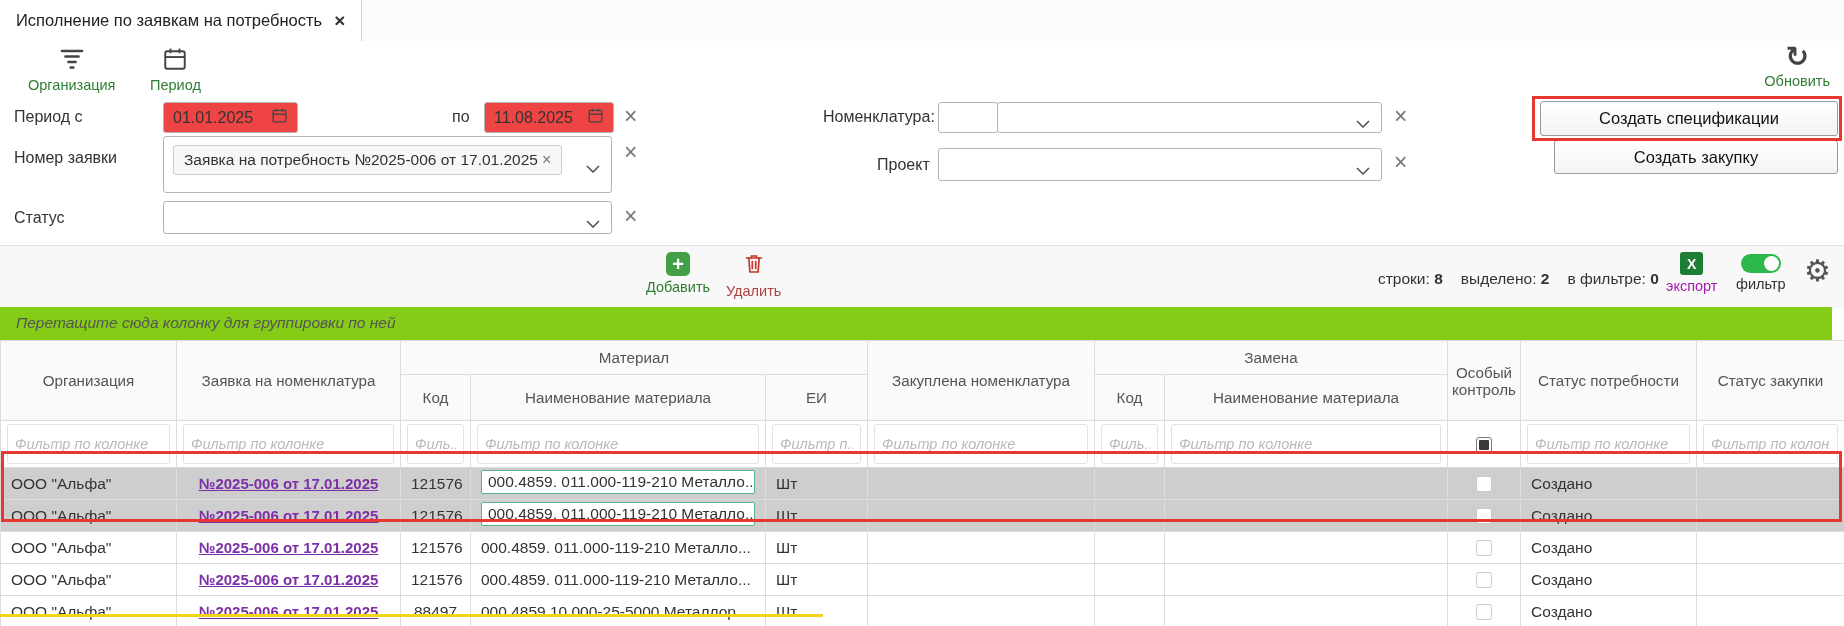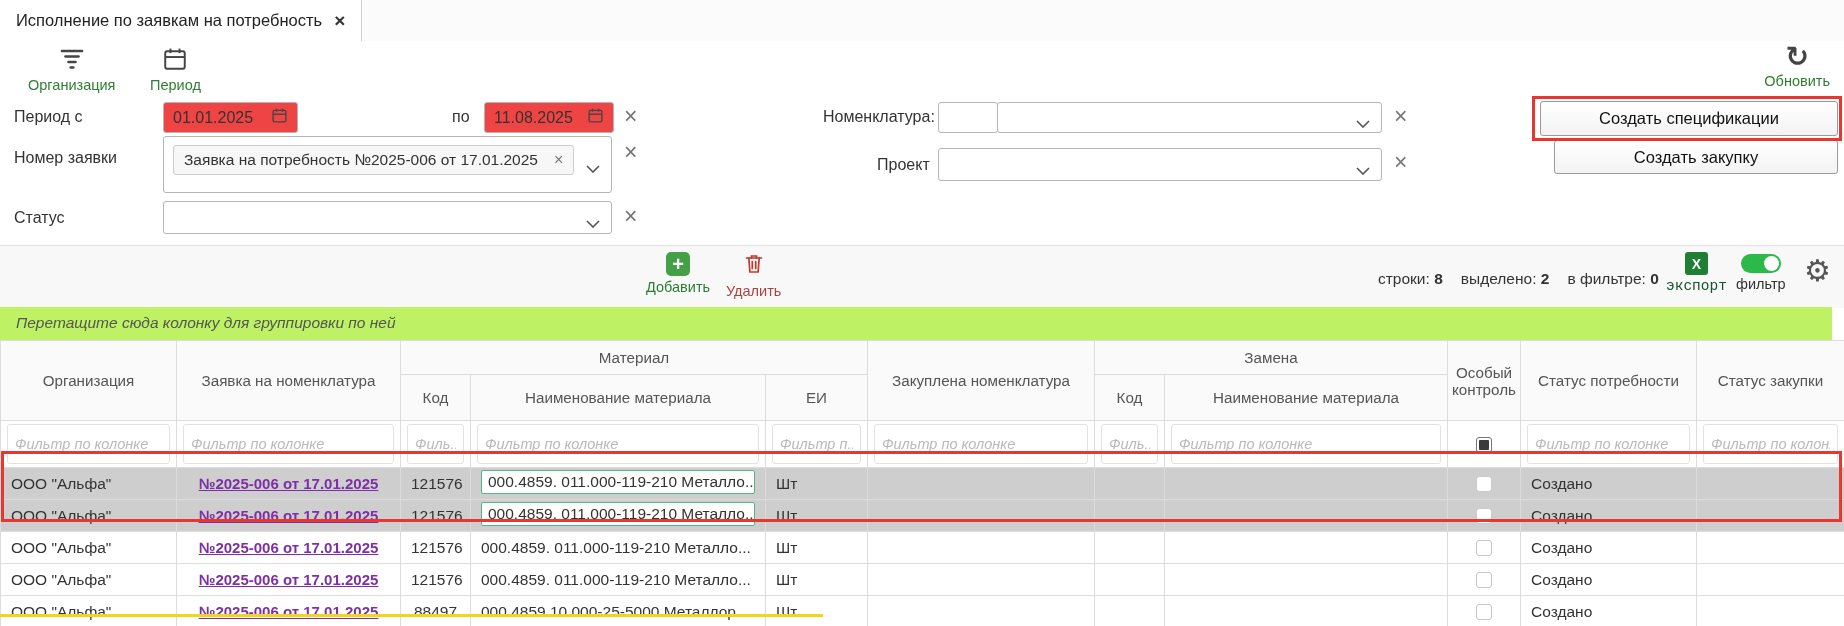--- a/index.html
+++ b/index.html
@@ -25,21 +25,21 @@
   
   .filters{position:absolute;top:99px;left:0;right:0;height:146px;background:#fff;}
   .flabel{position:absolute;font-size:16px;color:#333;white-space:nowrap;}
   .inputbox{position:absolute;box-sizing:border-box;border:1px solid #b5b5b5;border-radius:3px;background:#ef4444;
             display:flex;align-items:center;font-size:16px;color:#333;padding:0 9px;}
   .inputbox .val{flex:1;overflow:hidden;white-space:nowrap;}
   .selectbox{position:absolute;box-sizing:border-box;border:1px solid #b5b5b5;border-radius:3px;background:#fff;}
   .chev{position:absolute;right:11px;top:50%;margin-top:-4px;}
   .clear-x{position:absolute;font-size:23px;color:#777;line-height:1;cursor:pointer;}
   .multibox{position:absolute;box-sizing:border-box;border:1px solid #b5b5b5;border-radius:3px;background:#fff;}
-  .chip{position:absolute;left:9px;top:8px;display:flex;align-items:center;gap:16px;padding:5px 10px;
+  .chip{position:absolute;left:9px;top:8px;display:flex;align-items:center;gap:4px;padding:5px 10px;
         border:1px solid #ccc;border-radius:3px;background:#f7f7f7;font-size:15.5px;color:#333;white-space:nowrap;cursor:default;}
   .chip-x{font-size:16px;color:#777;cursor:pointer;line-height:1;}
   .big-btn{position:absolute;box-sizing:border-box;border:1px solid #9a9a9a;border-radius:3px;
            background:linear-gradient(#ffffff,#f3f3f3);font-size:16.5px;color:#111;
            display:flex;align-items:center;justify-content:center;cursor:pointer;
            font-family:"Liberation Sans","DejaVu Sans",sans-serif;}
   .ann{position:absolute;border:3px solid #e8372f;box-sizing:border-box;pointer-events:none;}
 
   
   .gridbar{position:absolute;top:245px;left:0;right:0;height:62px;background:#f8f8f8;
@@ -50,21 +50,21 @@
   .add-ic{width:24px;height:24px;border-radius:5px;background:#43a047;color:#fff;display:flex;align-items:center;
           justify-content:center;font-size:20px;font-weight:bold;line-height:1;}
   .stats{position:absolute;left:1378px;top:24px;display:flex;gap:18px;font-size:15.5px;color:#333;white-space:nowrap;}
   .stats b{font-weight:bold;}
   .excel-ic{width:23px;height:23px;border-radius:3px;background:#1e7e34;color:#fff;display:flex;align-items:center;
             justify-content:center;font-size:14px;font-weight:bold;}
   .toggle{position:relative;width:40px;height:19px;border-radius:10px;background:#2db84b;cursor:pointer;}
   .toggle .knob{position:absolute;right:2px;top:2px;width:15px;height:15px;border-radius:50%;background:#fff;}
 
   
-  .grouphint{position:absolute;top:307px;left:0;right:12px;height:33px;background:#bef264;}
+  .grouphint{position:absolute;top:307px;left:0;right:12px;height:33px;background:#84cc16;}
   .grouphint span{position:absolute;left:16px;top:7px;font-size:15.5px;font-style:italic;color:#555;}
 
   
   .tablewrap{position:absolute;top:340px;left:0;width:1844px;}
   table{border-collapse:collapse;table-layout:fixed;width:1844px;}
   th,td{border:1px solid #dcdcdc;box-sizing:border-box;overflow:hidden;}
   th{background:#fafafa;font-weight:normal;color:#555;text-align:center;font-size:15.2px;padding:2px 4px;white-space:normal;}
   .group-row th{height:34px;}
   .colhead-row th{height:46px;}
   .filter-row td{background:#fff;height:34px;padding:3px 6px;}
@@ -226,21 +226,21 @@
     </div>
 
     <div class="stats">
       <span><span>строки:</span> <b>8</b></span>
       <span><span>выделено:</span> <b>2</b></span>
       <span><span>в фильтре:</span> <b>0</b></span>
     </div>
 
     <div class="mini-btn" style="left:1666px;top:6px;">
       <span class="excel-ic">X</span>
-      <span class="lbl" style="color:#14532d;font-family:Liberation Mono, monospace;">экспорт</span>
+      <span class="lbl" style="color:#a21caf;">экспорт</span>
     </div>
     <div class="mini-btn" style="left:1736px;top:8px;">
       <span class="toggle">
           <span class="knob"></span>
         </span>
       <span class="lbl" style="color:#333;">фильтр</span>
     </div>
     <span style="position:absolute;left:1804px;top:10px;font-size:30px;color:#555;line-height:1;cursor:pointer;">⚙</span>
   </div>
 

